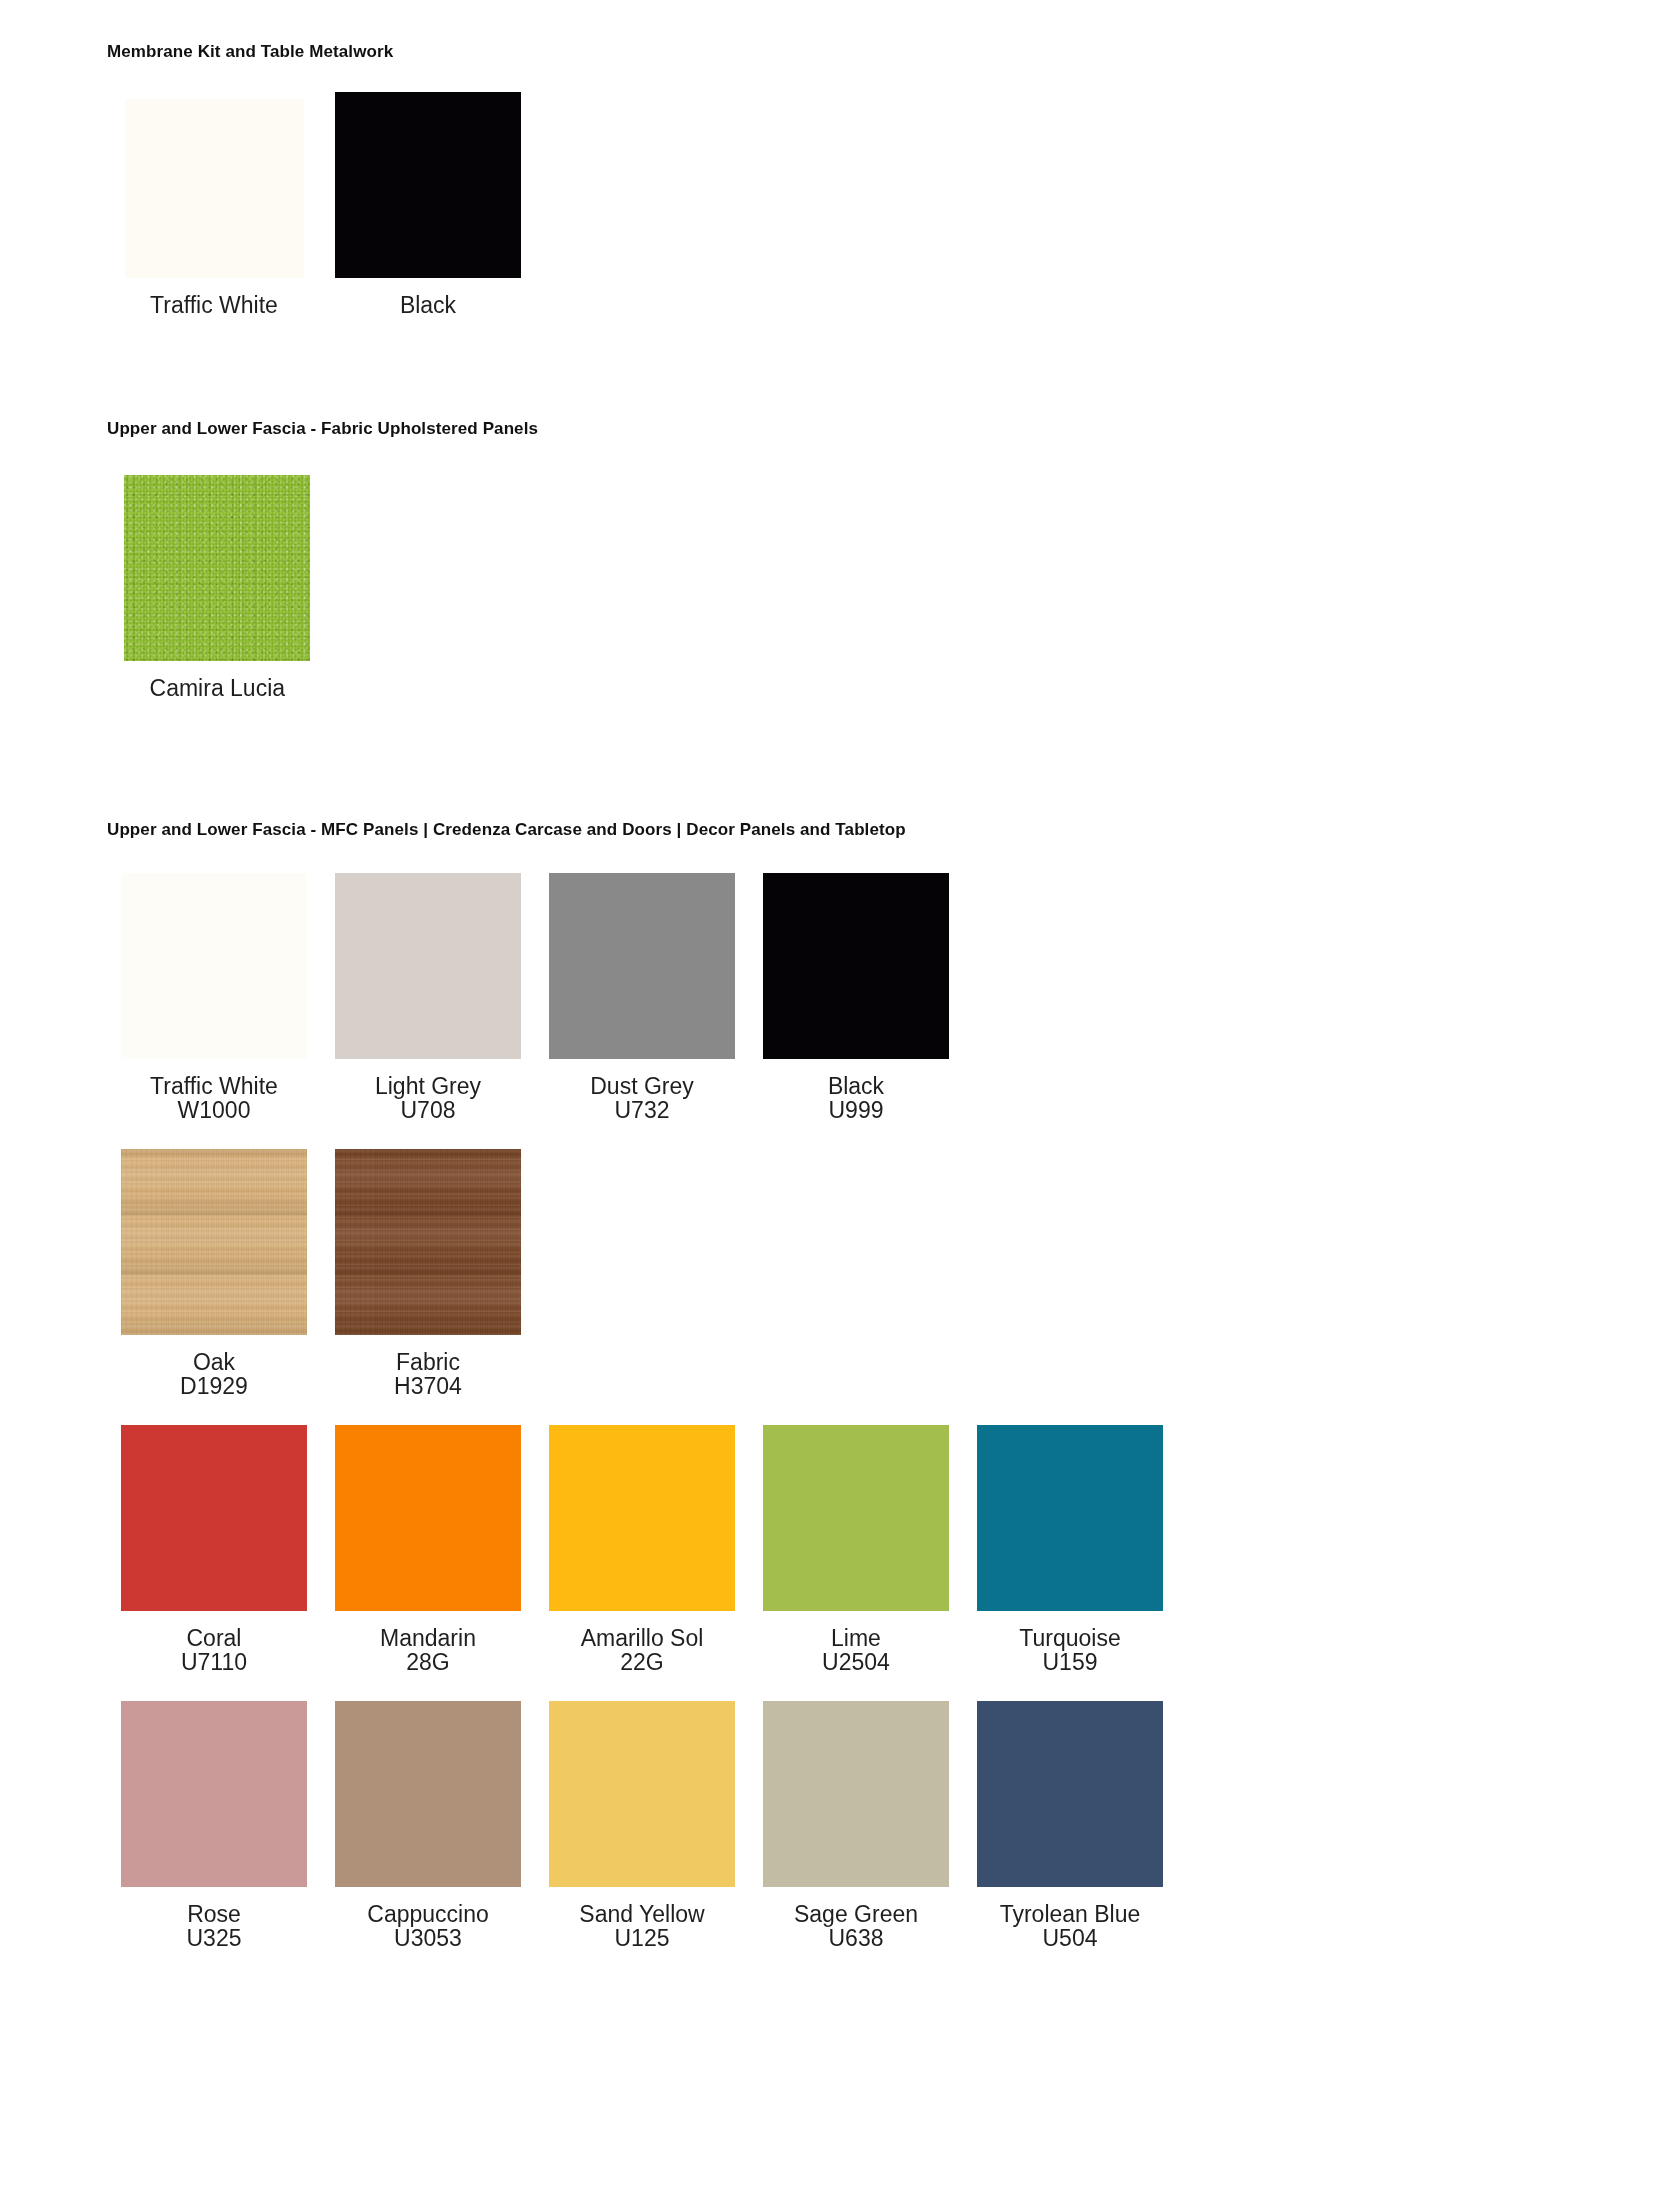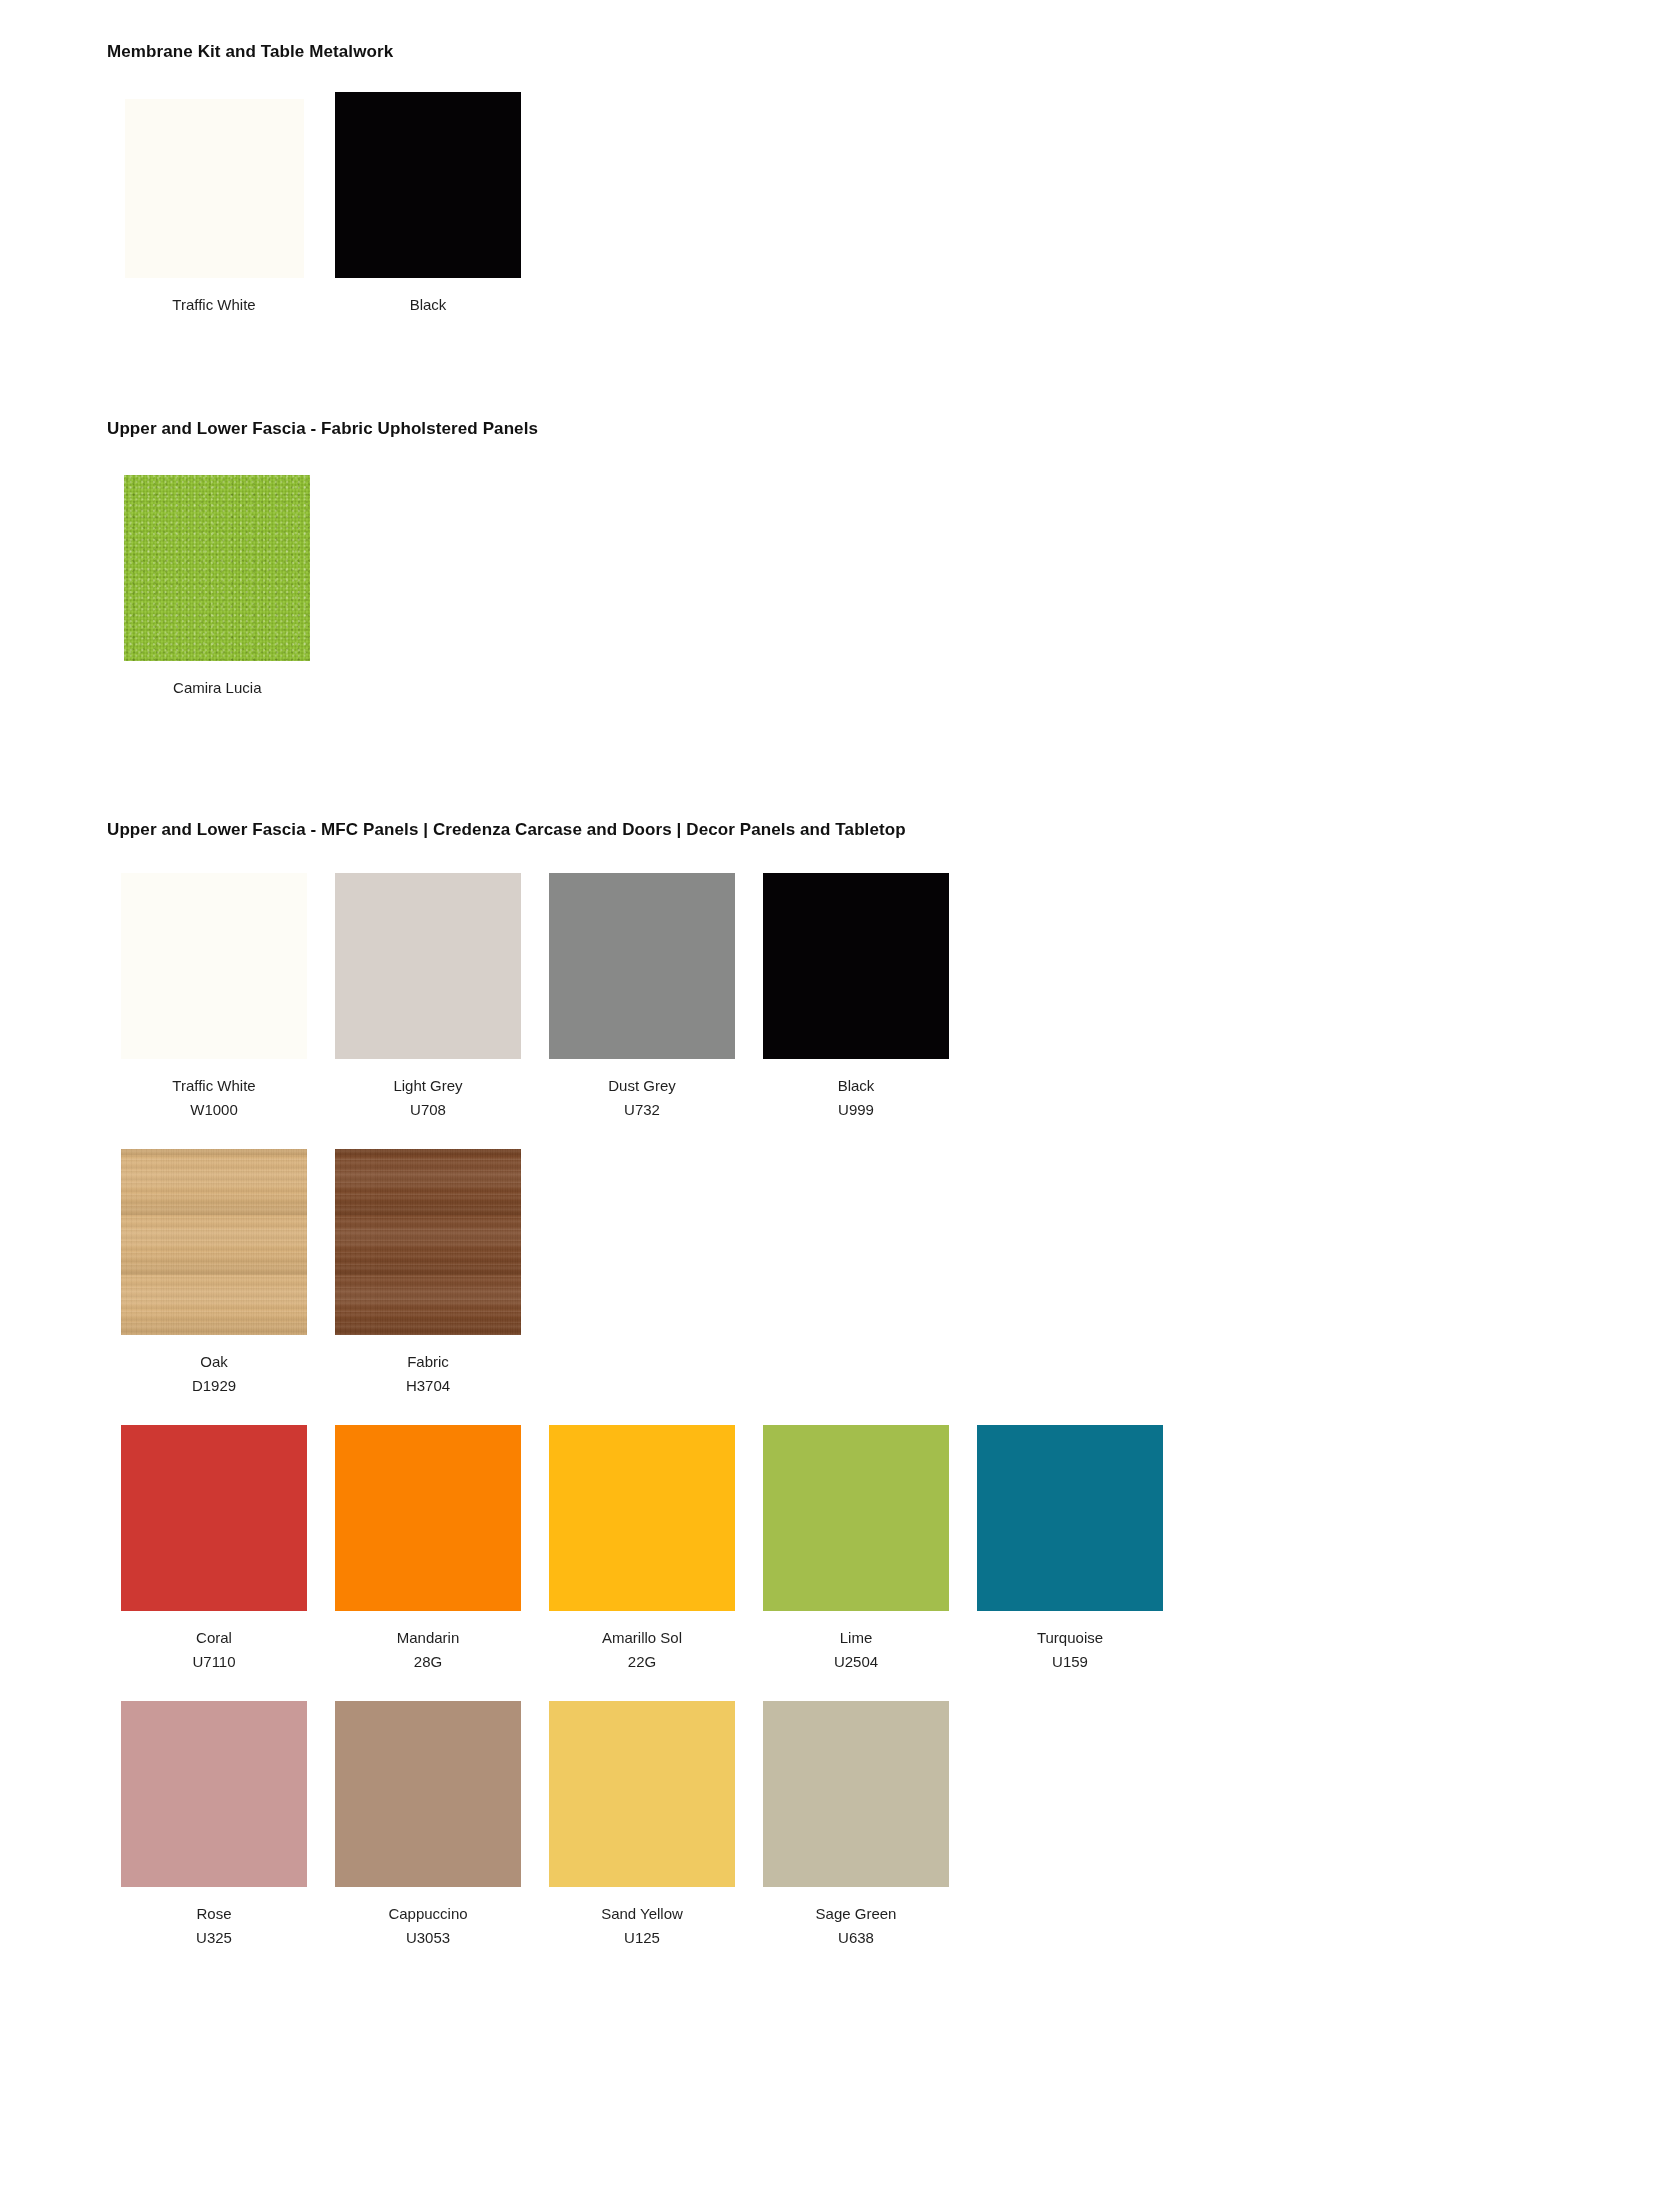--- a/index.html
+++ b/index.html
@@ -47,21 +47,21 @@
     display: block;
     position: relative;
     overflow: hidden;
   }
   .chip.small {
     width: 179px;
     height: 179px;
   }
   .chip-caption {
     margin-top: 15px;
-    font-size: 15px;
+    font-size: 23px;
     line-height: 24px;
     text-align: center;
     color: #1f1f1f;
     white-space: pre-line;
   }
 
   
   #sec-membrane .section-title { padding-top: 42px; }
   #sec-membrane .swatch-row { margin-top: 30px; padding-left: 0px; }
   #sec-membrane .swatch-cell:first-child .chip { margin-top: 6.7px; }
@@ -197,18 +197,22 @@
             <div class="chip-caption"><div>Cappuccino</div><div>U3053</div></div>
           </div>
           <div class="swatch-cell">
             <div class="chip" style="background-color: rgb(240, 202, 97);"></div>
             <div class="chip-caption"><div>Sand Yellow</div><div>U125</div></div>
           </div>
           <div class="swatch-cell">
             <div class="chip" style="background-color: rgb(195, 188, 164);"></div>
             <div class="chip-caption"><div>Sage Green</div><div>U638</div></div>
           </div>
+          <div class="swatch-cell">
+            <div class="chip" style="background-color: rgb(58, 79, 110);"></div>
+            <div class="chip-caption"><div>Tyrolean Blue</div><div>U504</div></div>
+          </div>
         </div>
       </div>
   </div>
 
 </div>
 
 
 </body></html>

